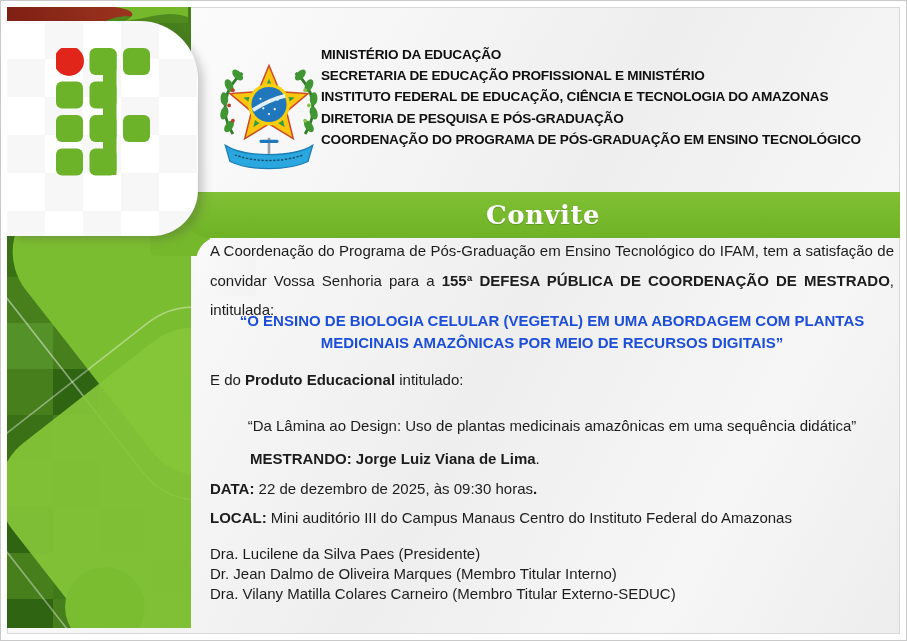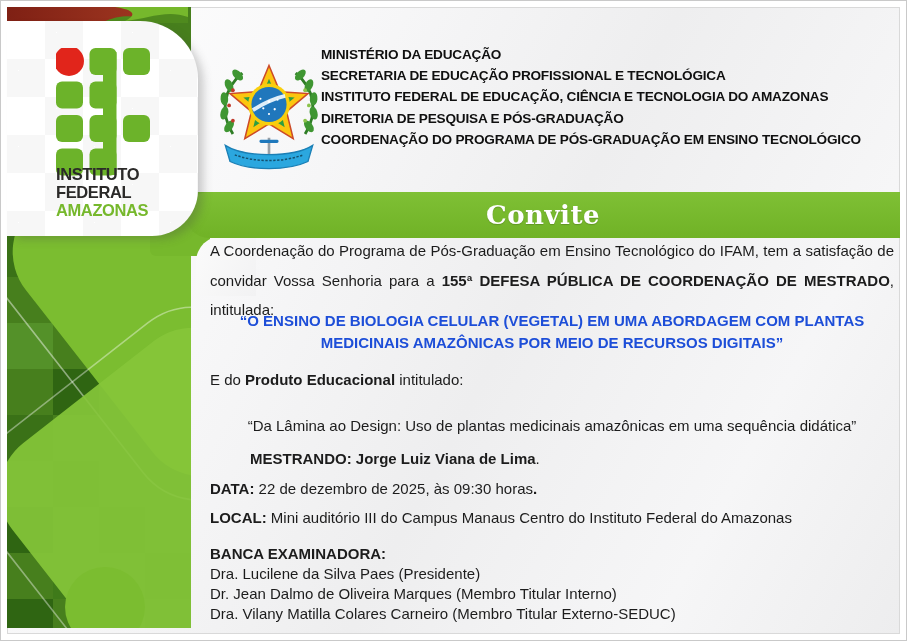--- a/index.html
+++ b/index.html
@@ -137,25 +137,20 @@
         <rect x="67" y="0" width="27" height="27" rx="6"></rect>
         <rect x="0" y="33.5" width="27" height="27" rx="6"></rect>
         <rect x="33.5" y="33.5" width="27" height="27" rx="6"></rect>
         <rect x="0" y="67" width="27" height="27" rx="6"></rect>
         <rect x="33.5" y="67" width="27" height="27" rx="6"></rect>
         <rect x="67" y="67" width="27" height="27" rx="6"></rect>
         <rect x="0" y="100.5" width="27" height="27" rx="6"></rect>
         <rect x="33.5" y="100.5" width="27" height="27" rx="6"></rect>
       </g>
     </svg>
-    <div class="brand-text">
-      <div class="l12">INSTITUTO</div>
-      <div class="l12">FEDERAL</div>
-      <div class="l3">AMAZONAS</div>
-    </div>
   </div>
 
   <svg class="arms" viewBox="0 0 120 126">
 
     <g fill="#3f9632" stroke="none">
       <g>
         <path d="M22,84 C8,62 12,36 32,20" fill="none" stroke="#2f7d26" stroke-width="3"></path>
         <ellipse cx="18" cy="76" rx="7" ry="4" transform="rotate(-55 18 76)"></ellipse>
         <ellipse cx="13" cy="62" rx="7" ry="4" transform="rotate(-75 13 62)"></ellipse>
         <ellipse cx="13" cy="47" rx="7" ry="4" transform="rotate(-95 13 47)"></ellipse>
@@ -194,21 +189,21 @@
         <circle cx="51" cy="47" r="1.1"></circle>
         <circle cx="69" cy="48" r="1.1"></circle>
     </g>
 
     <path d="M14,96 C34,109 86,109 106,96 L101,113 C80,123 40,123 19,113 Z" fill="#2ba7df" stroke="#1b7fb5" stroke-width="1.4"></path>
     <path d="M24,106 C45,114 75,114 96,106" fill="none" stroke="#14506e" stroke-width="1.6" stroke-dasharray="2.5 1.6"></path>
   </svg>
 
   <div class="gov-header">
     <div>MINISTÉRIO DA EDUCAÇÃO</div>
-    <div>SECRETARIA DE EDUCAÇÃO PROFISSIONAL E TECNOLÓGICA</div>
+    <div>SECRETARIA DE EDUCAÇÃO PROFISSIONAL E MINISTÉRIO</div>
     <div>INSTITUTO FEDERAL DE EDUCAÇÃO, CIÊNCIA E TECNOLOGIA DO AMAZONAS</div>
     <div>DIRETORIA DE PESQUISA E PÓS-GRADUAÇÃO</div>
     <div>COORDENAÇÃO DO PROGRAMA DE PÓS-GRADUAÇÃO EM ENSINO TECNOLÓGICO</div>
   </div>
 
   <div class="banner">
     <span class="title">Convite</span>
   </div>
 
   <div class="body-text intro">
@@ -229,18 +224,17 @@
 
   <div class="body-text data-line">
     <span class="lbl">DATA:</span><span> 22 de dezembro de 2025, às 09:30 horas</span><b>.</b>
   </div>
 
   <div class="body-text local-line">
     <span class="lbl">LOCAL:</span><span> Mini auditório III do Campus Manaus Centro do Instituto Federal do Amazonas</span>
   </div>
 
   <div class="body-text banca">
-    <div class="lbl">BANCA EXAMINADORA:</div>
     <div>Dra. Lucilene da Silva Paes (Presidente)</div>
     <div>Dr. Jean Dalmo de Oliveira Marques (Membro Titular Interno)</div>
     <div>Dra. Vilany Matilla Colares Carneiro (Membro Titular Externo-SEDUC)</div>
   </div>
 </div>
 
 </body></html>

